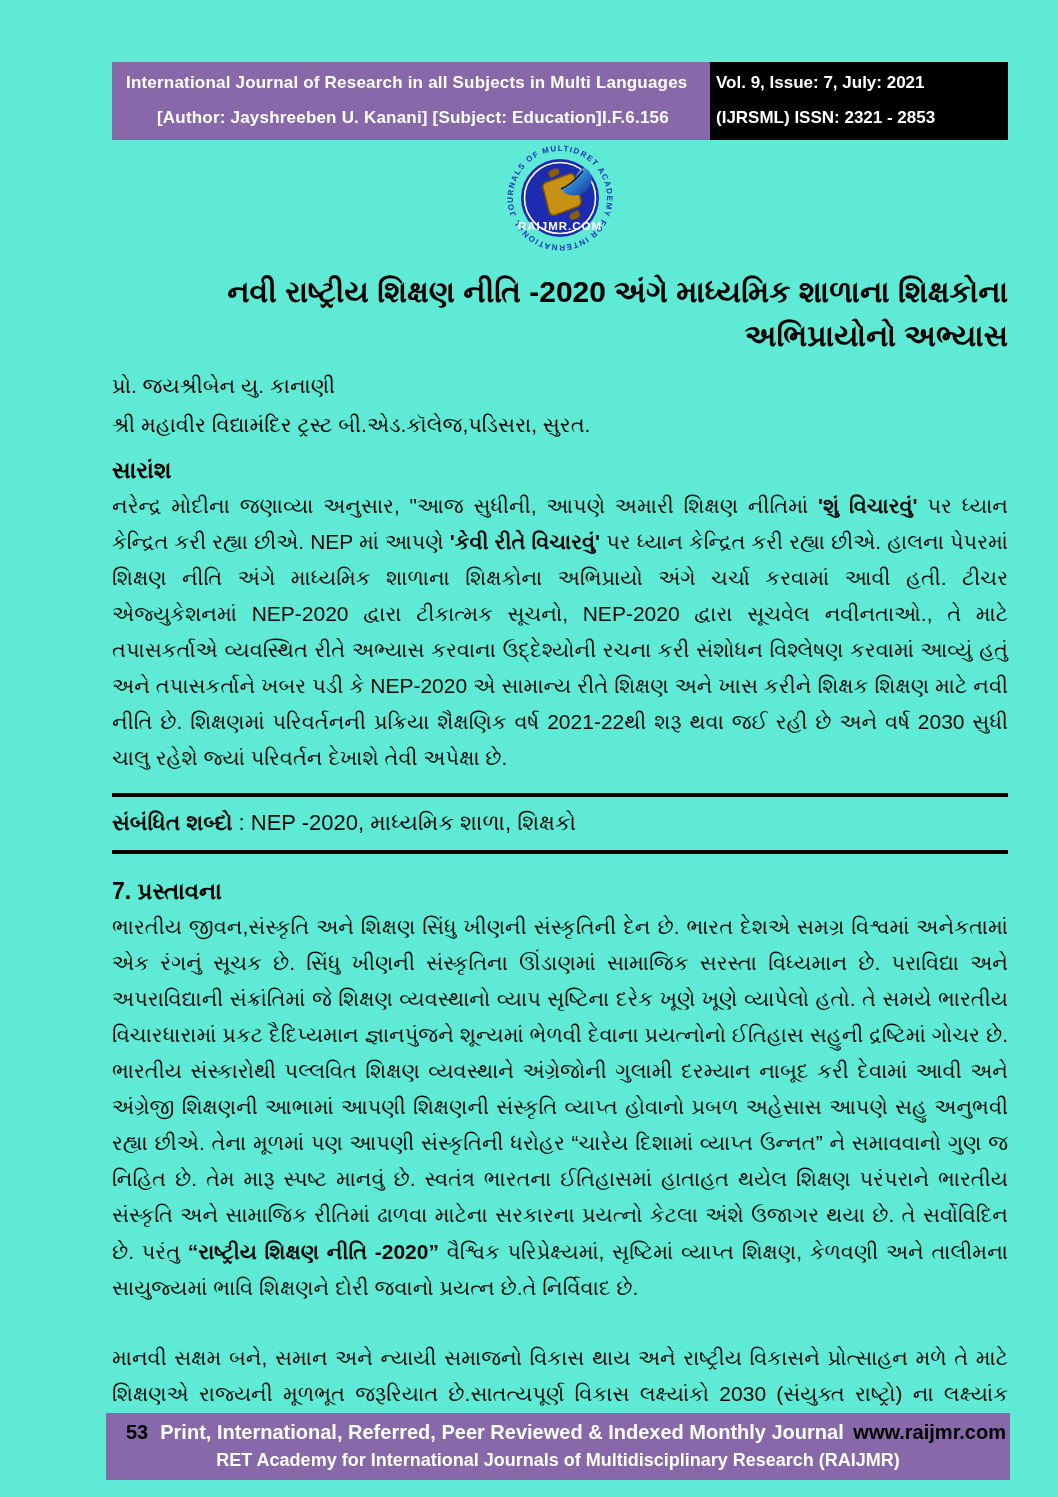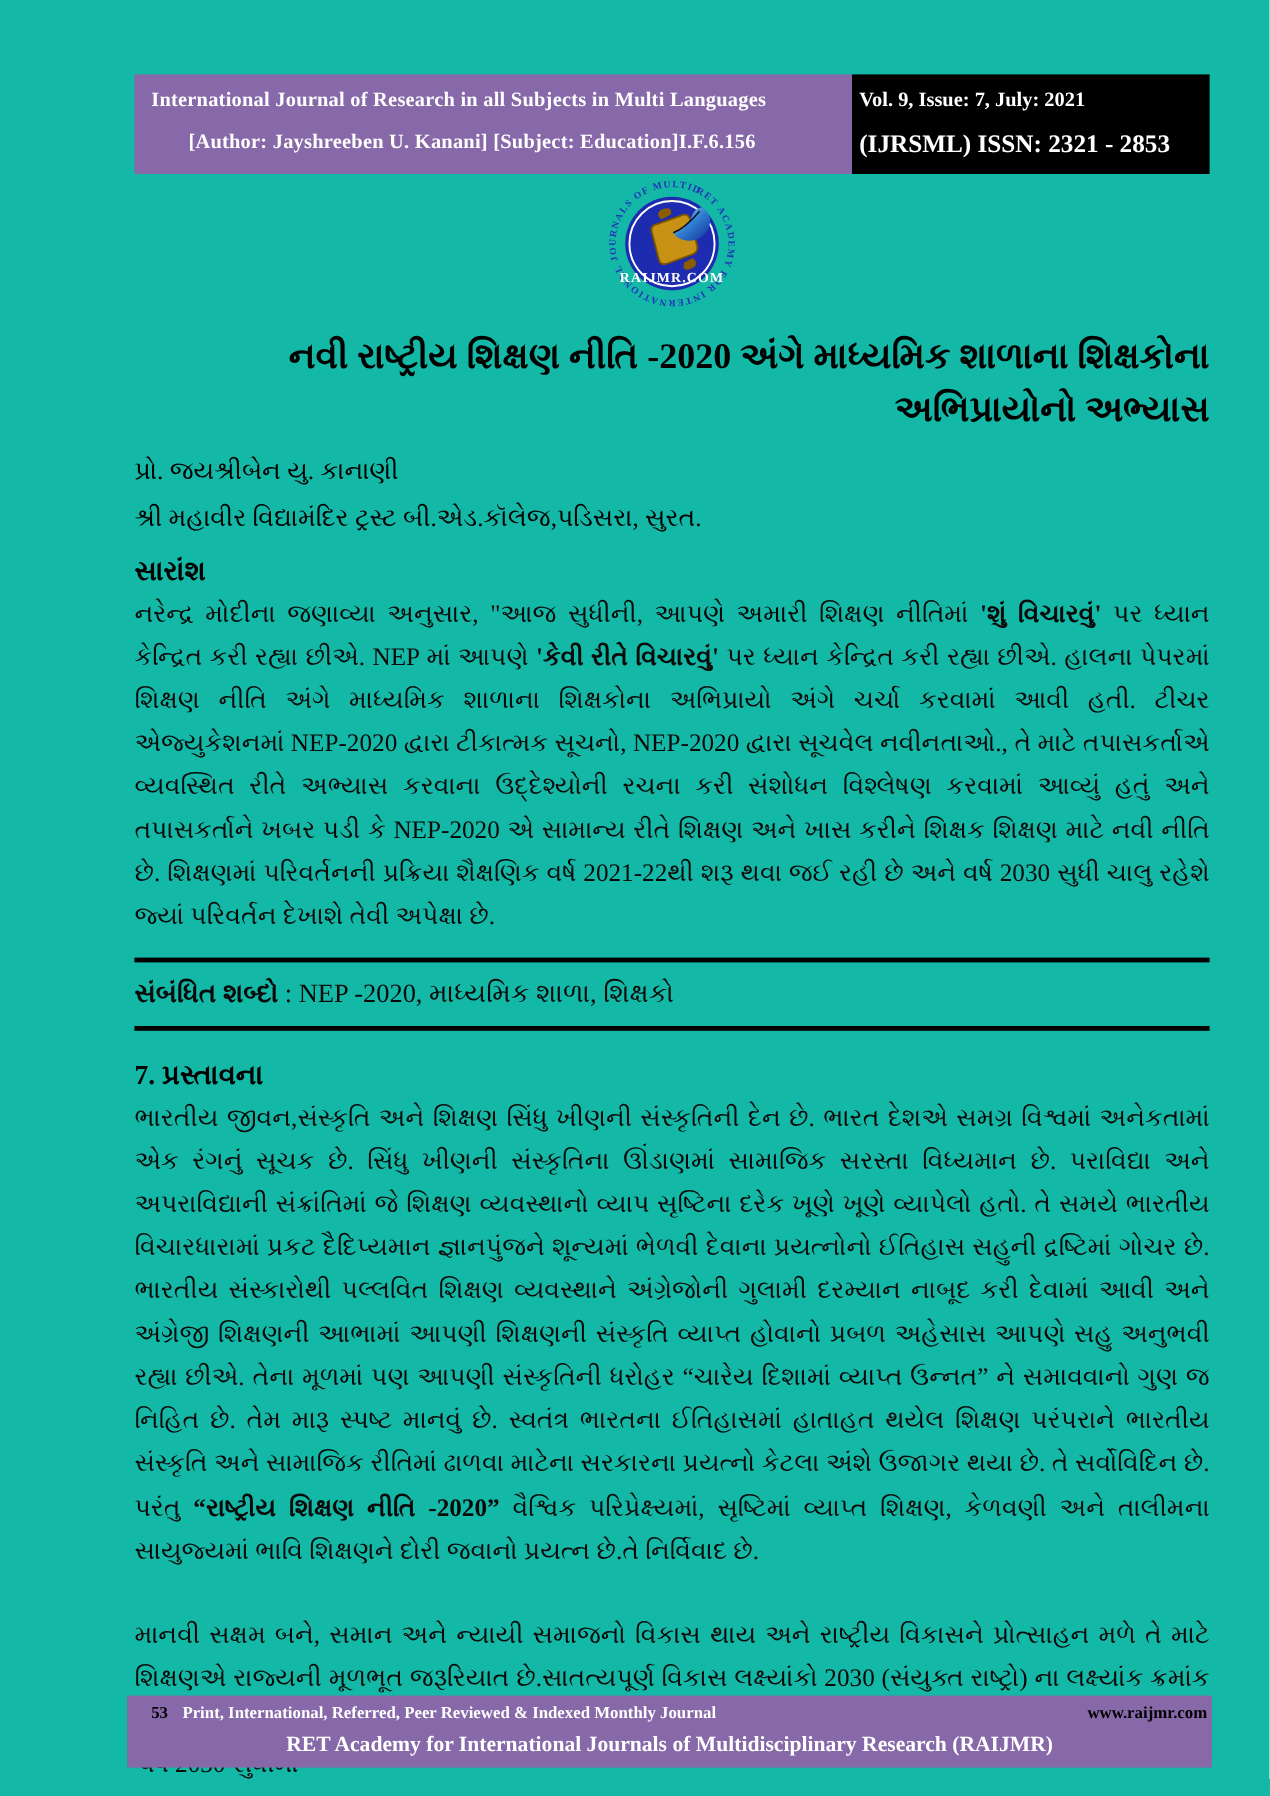--- a/index.html
+++ b/index.html
@@ -1,41 +1,41 @@
 <!DOCTYPE html>
 <html><head>
 <meta charset="utf-8">
 <style>
   html,body { margin:0; padding:0; background:#ffffff; }
   .page {
     position:relative;
     width:1058px; height:1497px;
-    background:#14b8a6;
-    font-family:Liberation Serif, serif;
+    background:#5eead4;
+    font-family:Liberation Sans, sans-serif;
     color:#111111;
     overflow:hidden;
   }
   .content { position:absolute; left:112px; top:62px; width:896px; }
 
   
   .header-bar { display:flex; width:896px; }
   .header-left {
     background:#8768a8; color:#ffffff;
     width:598px; box-sizing:border-box;
     padding:11px 0 12px 14px;
   }
   .header-left .hl1 { font-weight:bold; font-size:17px; letter-spacing:0.2px; }
   .header-left .hl2 { font-weight:bold; font-size:17px; margin-top:15px; letter-spacing:0.2px;margin-left:31px; }
   .header-right {
     background:#000000; color:#ffffff;
     width:298px; box-sizing:border-box;
     text-align:left; padding:11px 6px 12px 6px;
   }
   .header-right .hr1 { font-weight:bold; font-size:17px; }
-  .header-right .hr2 { font-weight:bold; font-size:21px; margin-top:15px; }
+  .header-right .hr2 { font-weight:bold; font-size:17px; margin-top:15px; }
 
   
   .logo-wrap { width:134px; margin:4px auto 0 auto; }
 
   
   .paper-title {
     margin-top:14px; text-align:right;
     font-size:30px; font-weight:bold; color:#000000; line-height:1.45;
   }
   .author-block { margin-top:10px; text-align:left; font-size:21px; line-height:1.85; color:#000; }
@@ -58,21 +58,21 @@
 
   .intro-heading { margin-top:24px; font-size:23px; font-weight:bold; color:#000; }
   .par2 { margin-top:34px; }
 
   
   .footer-bar {
     position:absolute; left:106px; top:1413px; width:904px;
     background:#8768a8; box-sizing:border-box;
     padding:8px 0 9px 0;
   }
-  .footer-line1 { display:flex; align-items:baseline; font-size:14px; font-weight:bold; }
+  .footer-line1 { display:flex; align-items:baseline; font-size:20px; font-weight:bold; }
   .footer-line1 .pageno { color:#000000; margin-left:20px; }
   .footer-line1 .ftext  { color:#ffffff; margin-left:12px; }
   .footer-line1 .furl   { color:#000000; margin-left:auto; margin-right:4px; }
   .footer-line2 { text-align:center; color:#ffffff; font-weight:bold; font-size:18px; margin-top:6px; }
 </style>
 </head>
 <body>
 
 <div class="page">
   <div class="content">

